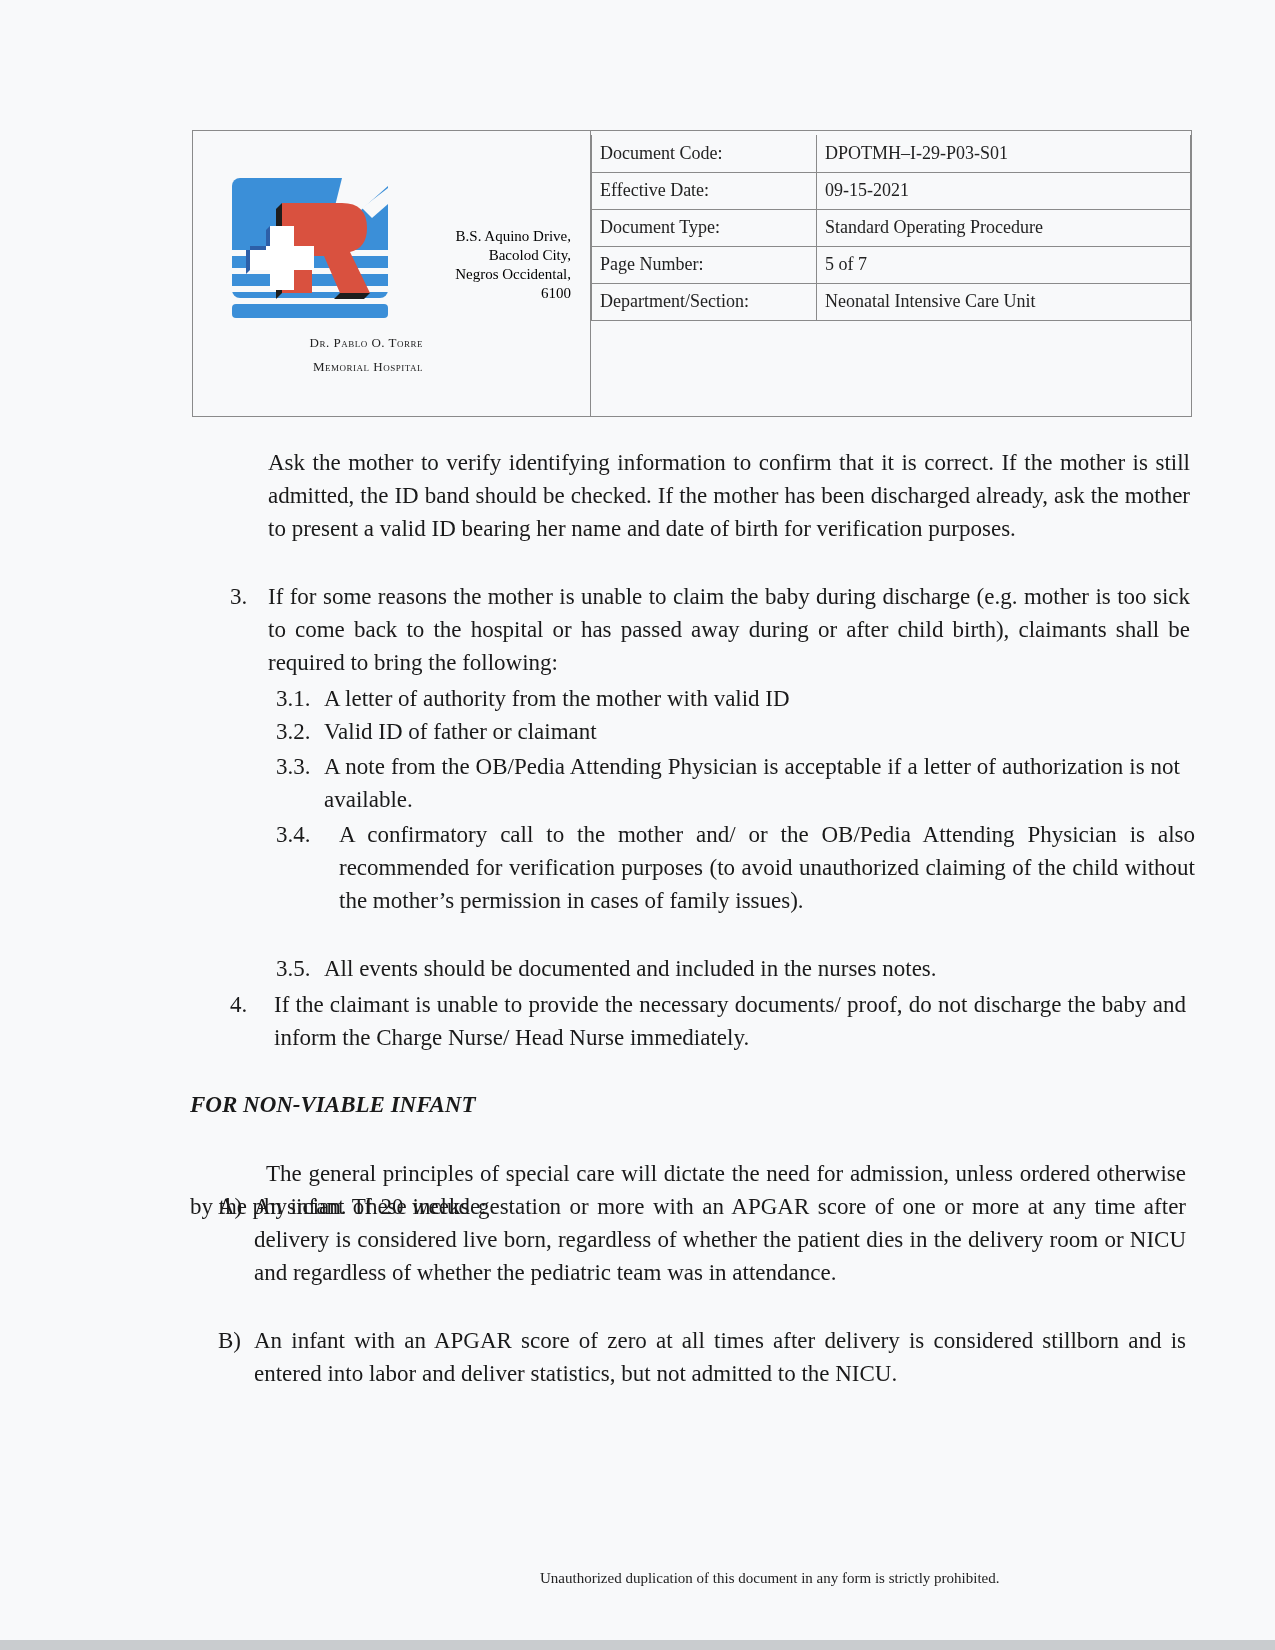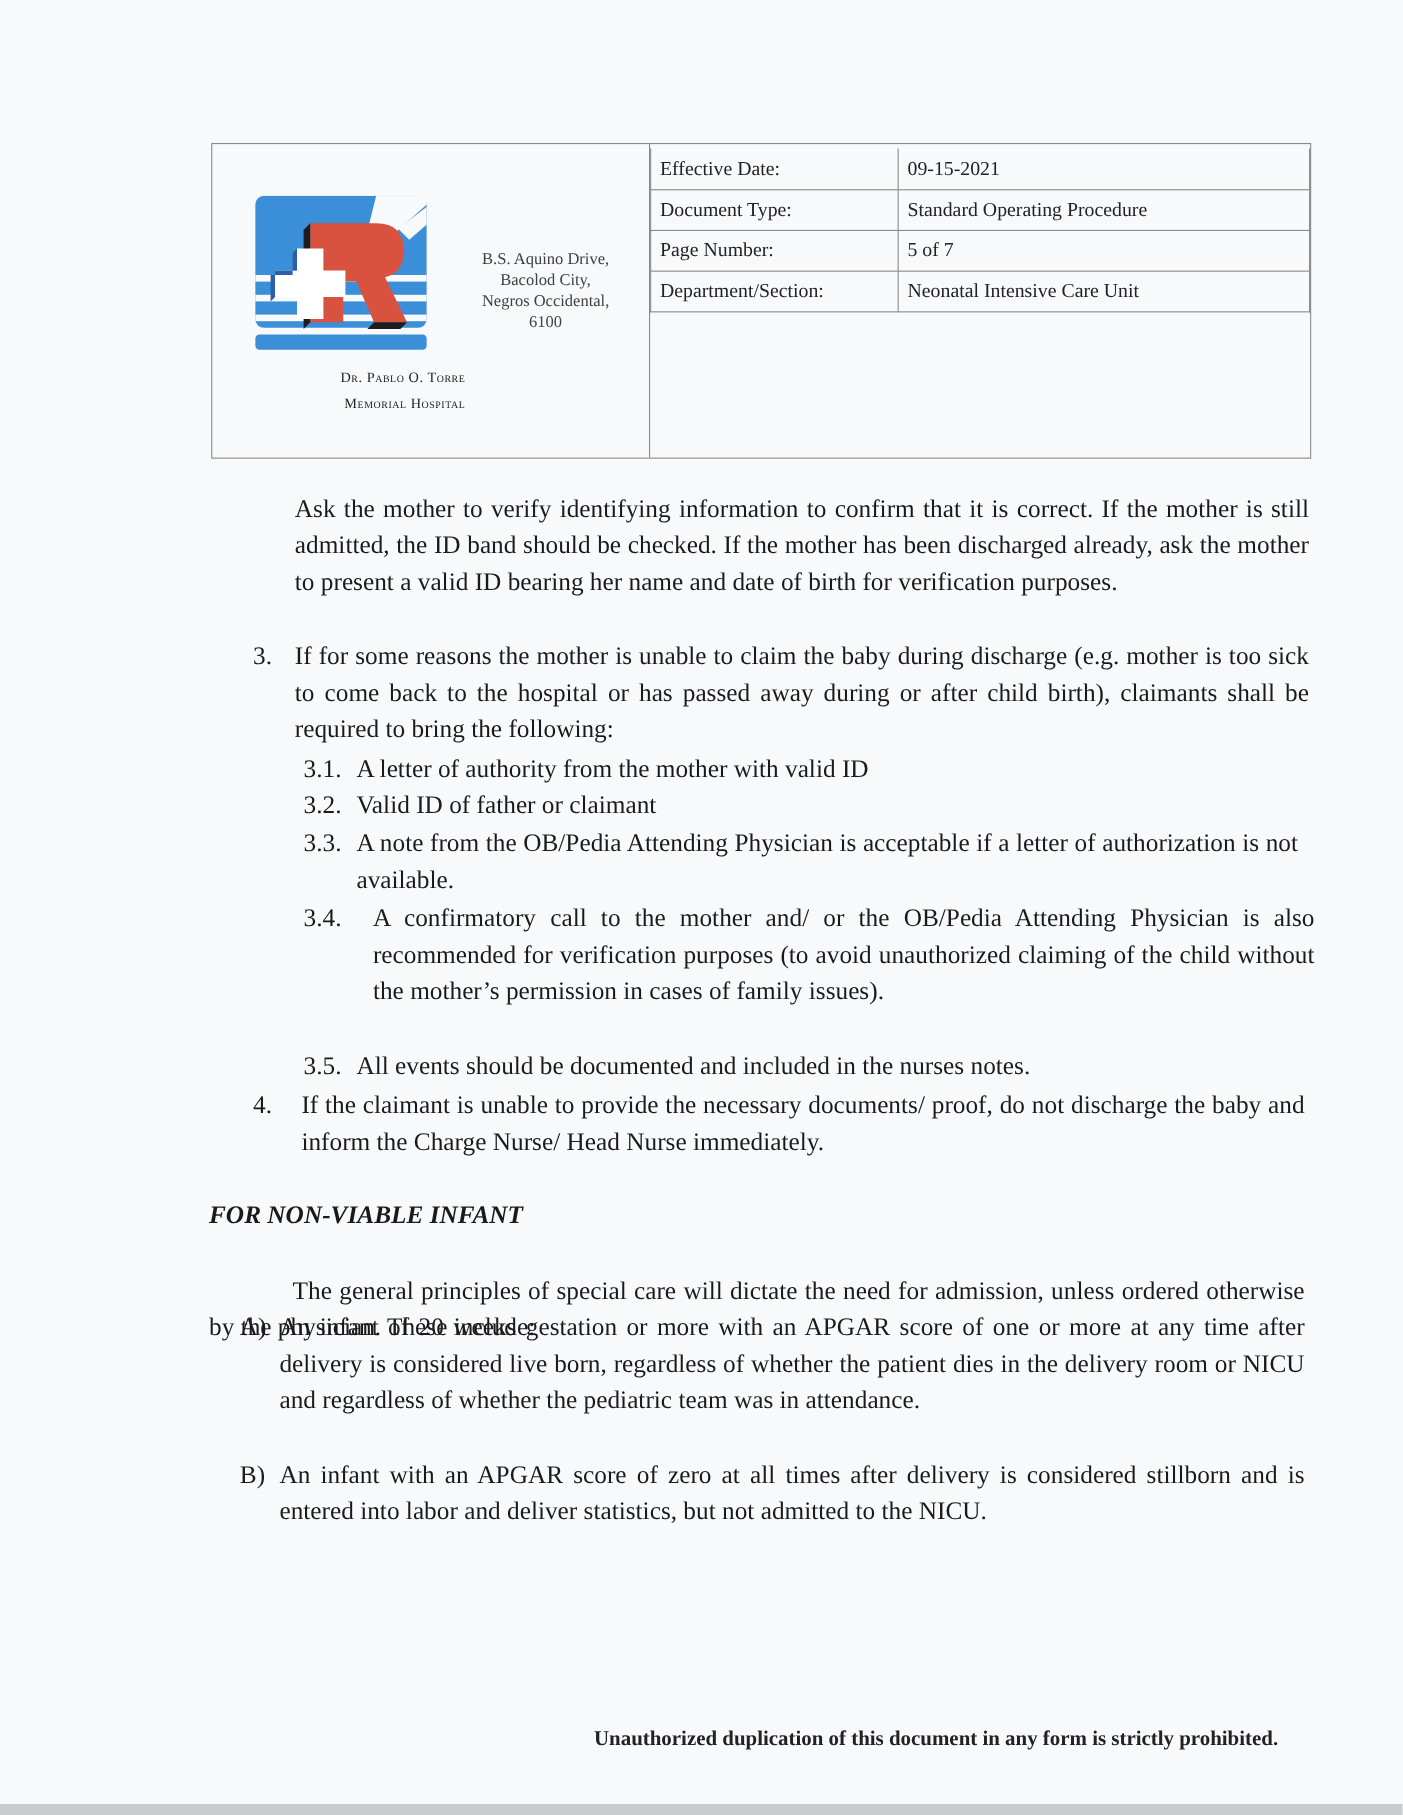--- a/index.html
+++ b/index.html
@@ -29,22 +29,22 @@
   }
   .logo {
     position: absolute; left: 39px; top: 47px; width: 156px; height: 152px;
   }
   .hosp-name {
     position: absolute; left: 0; top: 200px; width: 230px; text-align: right;
     font-size: 13px; letter-spacing: 0.5px; line-height: 24px; color: #222;
     font-variant: small-caps;
   }
   .address {
-    position: absolute; left: 228px; top: 96px; width: 150px; text-align: center;
-    font-size: 15px; line-height: 19px; color: #404040;
+    position: absolute; left: 228px; top: 96px; width: 150px; text-align: right;
+    font-size: 15px; line-height: 19px; color: #000000;
   }
   .meta-table {
     position: absolute; left: 398px; top: 4px; width: 600px;
     border-collapse: collapse;
   }
   .meta-table td {
     border: 1px solid #8a8a8a;
     font-size: 18px; padding: 0 8px; vertical-align: middle; color: #222;
   }
   .meta-table tr:first-child td { border-top: none; }
@@ -53,21 +53,21 @@
   .meta-table tr { height: 37px; }
   .meta-table tr.title-row td { vertical-align: top; padding-top: 6px; height: 90px; }
   .meta-table td.title-val { font-weight: bold; font-size: 19px; line-height: 29px; padding-top: 0; }
 
   
   .body-text { position: absolute; left: 0; top: 0; width: 1275px; font-size: 23px; line-height: 33px; }
   .para { position: absolute; text-align: justify; }
   .num { position: absolute; }
   .heading { position: absolute; font-weight: bold; font-size: 23px; font-style: italic; }
   .footer {
-    position: absolute; left: 540px; top: 1570px; font-size: 19px; color: #222; font-weight: bold;
+    position: absolute; left: 540px; top: 1570px; font-size: 15px; color: #222;
   }
 </style>
 </head>
 <body>
 
 <div class="page">
 
   <div class="header">
     <div class="logo-cell">
       <svg class="logo" viewBox="0 0 156 152">
@@ -97,20 +97,24 @@
       <div class="address">
         <div>B.S. Aquino Drive,</div>
         <div>Bacolod City,</div>
         <div>Negros Occidental,</div>
         <div>6100</div>
       </div>
     </div>
 
     <table class="meta-table">
       <tbody>
+          <tr>
+        <td class="lbl">Document Code:</td>
+        <td class="val">DPOTMH–I-29-P03-S01</td>
+      </tr>
       <tr>
         <td class="lbl">Effective Date:</td>
         <td class="val">09-15-2021</td>
       </tr>
       <tr>
         <td class="lbl">Document Type:</td>
         <td class="val">Standard Operating Procedure</td>
       </tr>
       <tr>
         <td class="lbl">Page Number:</td>

